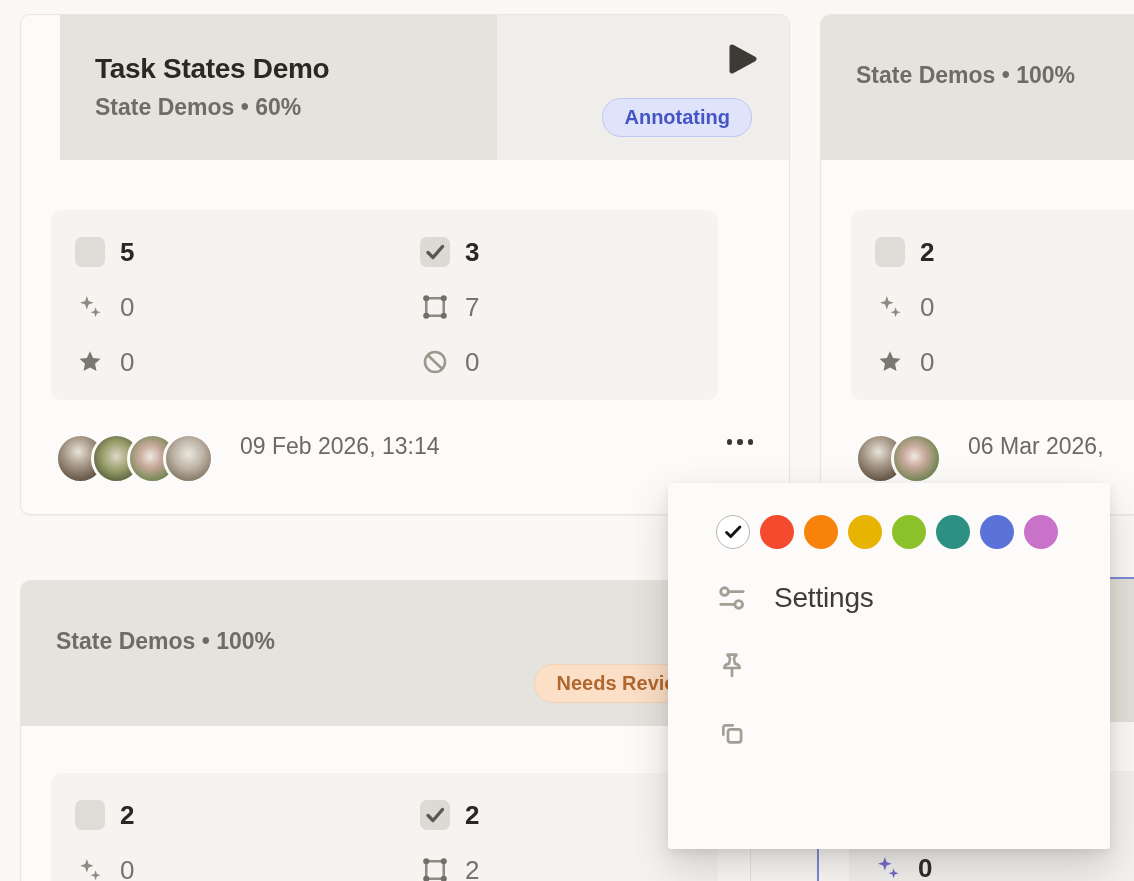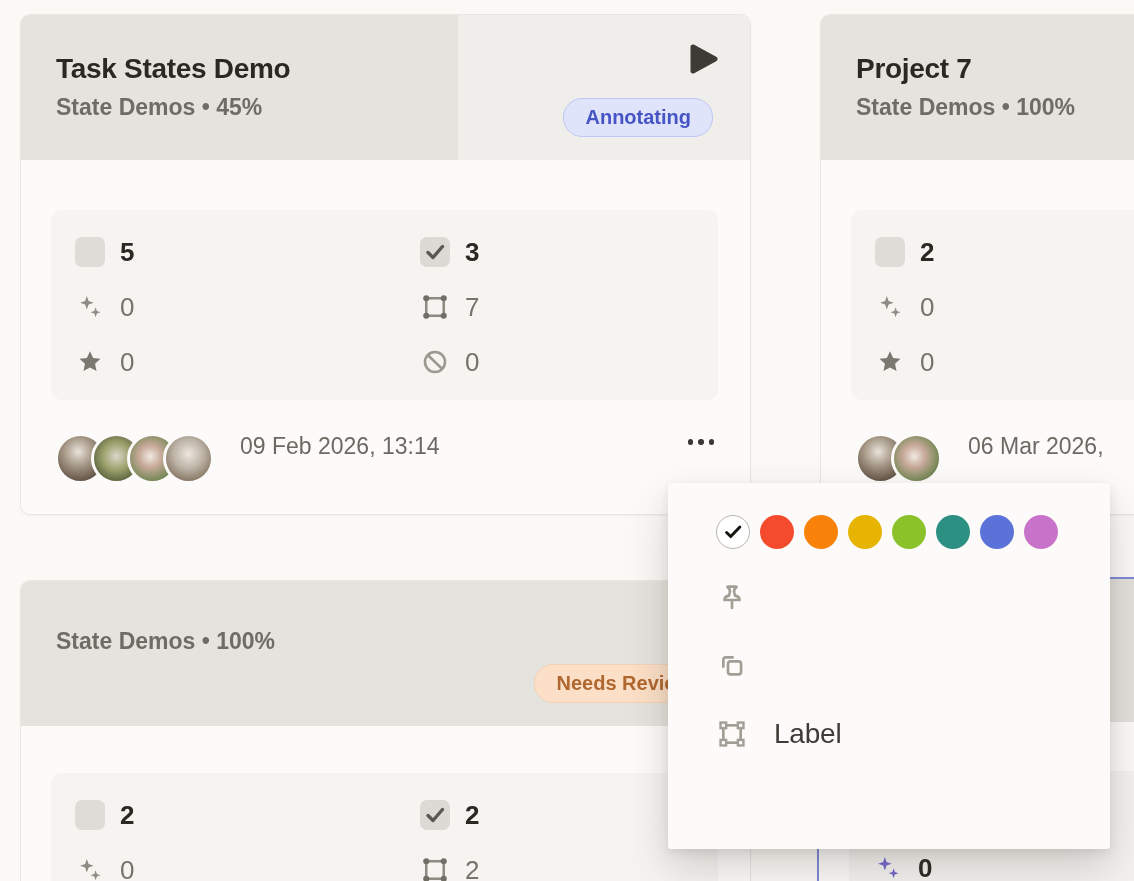--- a/index.html
+++ b/index.html
@@ -67,26 +67,26 @@
   .swatch.selected{border:1.5px solid #b8b6b1;}
   .swcheck{width:22px;height:22px;}
   .menu-items{margin-top:15px;}
   .menu-item{display:flex;align-items:center;gap:26px;height:68px;padding-left:48px;cursor:pointer;}
   .mi-icon{width:32px;height:32px;flex:0 0 32px;}
   .mi-label{font-size:28px;font-weight:500;color:#3e3c36;letter-spacing:-.2px;}
 </style>
 </head>
 <body>
 
-<div class="card" style="left:20px;top:14px;width:729px;height:499px;">
+<div class="card" style="left:20px;top:14px;width:729px;height:499px;padding-left:39px;">
   <div class="card-header">
     <div class="header-fill" style="width: 60%;"></div>
     <div class="header-text">
       <h3 class="card-title">Task States Demo</h3>
-      <div class="card-subtitle">State Demos • 45%</div>
+      <div class="card-subtitle">State Demos • 60%</div>
     </div>
     <div class="play-btn">
       <svg viewBox="0 0 34 34" width="34" height="34">
         <path d="M7 5 L29 17 L7 29 Z" fill="#3e3a35" stroke="#3e3a35" stroke-width="5" stroke-linejoin="round"></path>
       </svg>
     </div>
     <div class="badge" style="background: rgb(224, 228, 250); border-color: rgb(191, 199, 243); color: rgb(70, 85, 197);">Annotating</div>
   </div>
 
   <div class="stats-box">
@@ -155,21 +155,20 @@
       <span class="dot"></span>
       <span class="dot"></span>
     </div>
   </div>
 </div>
 
 <div class="card" style="left:820px;top:14px;width:729px;height:499px;">
   <div class="card-header">
     <div class="header-fill" style="width: 100%;"></div>
     <div class="header-text">
-      <h3 class="card-title">Project 7</h3>
       <div class="card-subtitle">State Demos • 100%</div>
     </div>
   </div>
   <div class="stats-box one-col">
     <div class="stat">
       <span class="sicon sq"></span>
       <span class="sval bold">2</span>
     </div>
     <div class="stat">
       <span class="sicon">
@@ -274,40 +273,39 @@
       <div class="swatch" style="background: rgb(248, 130, 10);"></div>
       <div class="swatch" style="background: rgb(231, 180, 2);"></div>
       <div class="swatch" style="background: rgb(139, 194, 42);"></div>
       <div class="swatch" style="background: rgb(44, 144, 130);"></div>
       <div class="swatch" style="background: rgb(91, 114, 216);"></div>
       <div class="swatch" style="background: rgb(201, 114, 201);"></div>
     </div>
   <div class="menu-items">
     <div class="menu-item">
       <span class="mi-icon">
+        <svg viewBox="0 0 30 30" width="32" height="32" fill="none" stroke="#a19e95" stroke-width="2.6" stroke-linecap="round">
+          <circle cx="8" cy="9" r="3.6"></circle>
+            <line x1="12.6" y1="9" x2="25.5" y2="9"></line>
+          <line x1="4.5" y1="21" x2="16.8" y2="21"></line>
+            <circle cx="21.3" cy="21" r="3.6"></circle>
+        </svg>
+      </span>
+      <span class="mi-label">Settings</span>
+    </div>
+    <div class="menu-item">
+      <span class="mi-icon">
         <svg viewBox="0 0 24 24" width="32" height="32" fill="none" stroke="#a19e95" stroke-width="2" stroke-linecap="round" stroke-linejoin="round">
           <path d="M9 3.5h6c.4 0 .5.5.1.7-1.2.6-1.8 2-1.4 3.7l.6 2.3c2.1.5 3.4 1.8 3.4 3.3H6.3c0-1.5 1.3-2.8 3.4-3.3l.6-2.3c.4-1.7-.2-3.1-1.4-3.7-.4-.2-.3-.7.1-.7z"></path>
           <line x1="12" y1="13.8" x2="12" y2="19.5"></line>
         </svg>
       </span>
     </div>
     <div class="menu-item">
       <span class="mi-icon">
         <svg viewBox="0 0 24 24" width="32" height="32" fill="none" stroke="#a19e95" stroke-width="2" stroke-linecap="round" stroke-linejoin="round">
           <path d="M5.5 12.5V7.2A1.7 1.7 0 0 1 7.2 5.5h5.3"></path>
           <rect x="9" y="8.5" width="9.8" height="9.8" rx="2"></rect>
         </svg>
       </span>
     </div>
-    <div class="menu-item">
-      <span class="mi-icon">
-        <svg viewBox="0 0 24 24" width="32" height="32">
-          <rect x="5.5" y="5.5" width="13" height="13" fill="none" stroke="#a19e95" stroke-width="2"></rect>
-          <rect x="3.4" y="3.4" width="4.2" height="4.2" fill="#fcfbf9" stroke="#a19e95" stroke-width="1.8"></rect>
-          <rect x="16.4" y="3.4" width="4.2" height="4.2" fill="#fcfbf9" stroke="#a19e95" stroke-width="1.8"></rect>
-          <rect x="3.4" y="16.4" width="4.2" height="4.2" fill="#fcfbf9" stroke="#a19e95" stroke-width="1.8"></rect>
-          <rect x="16.4" y="16.4" width="4.2" height="4.2" fill="#fcfbf9" stroke="#a19e95" stroke-width="1.8"></rect>
-        </svg>
-      </span>
-      <span class="mi-label">Label</span>
-    </div>
   </div>
 </div>
 
 </body></html>

